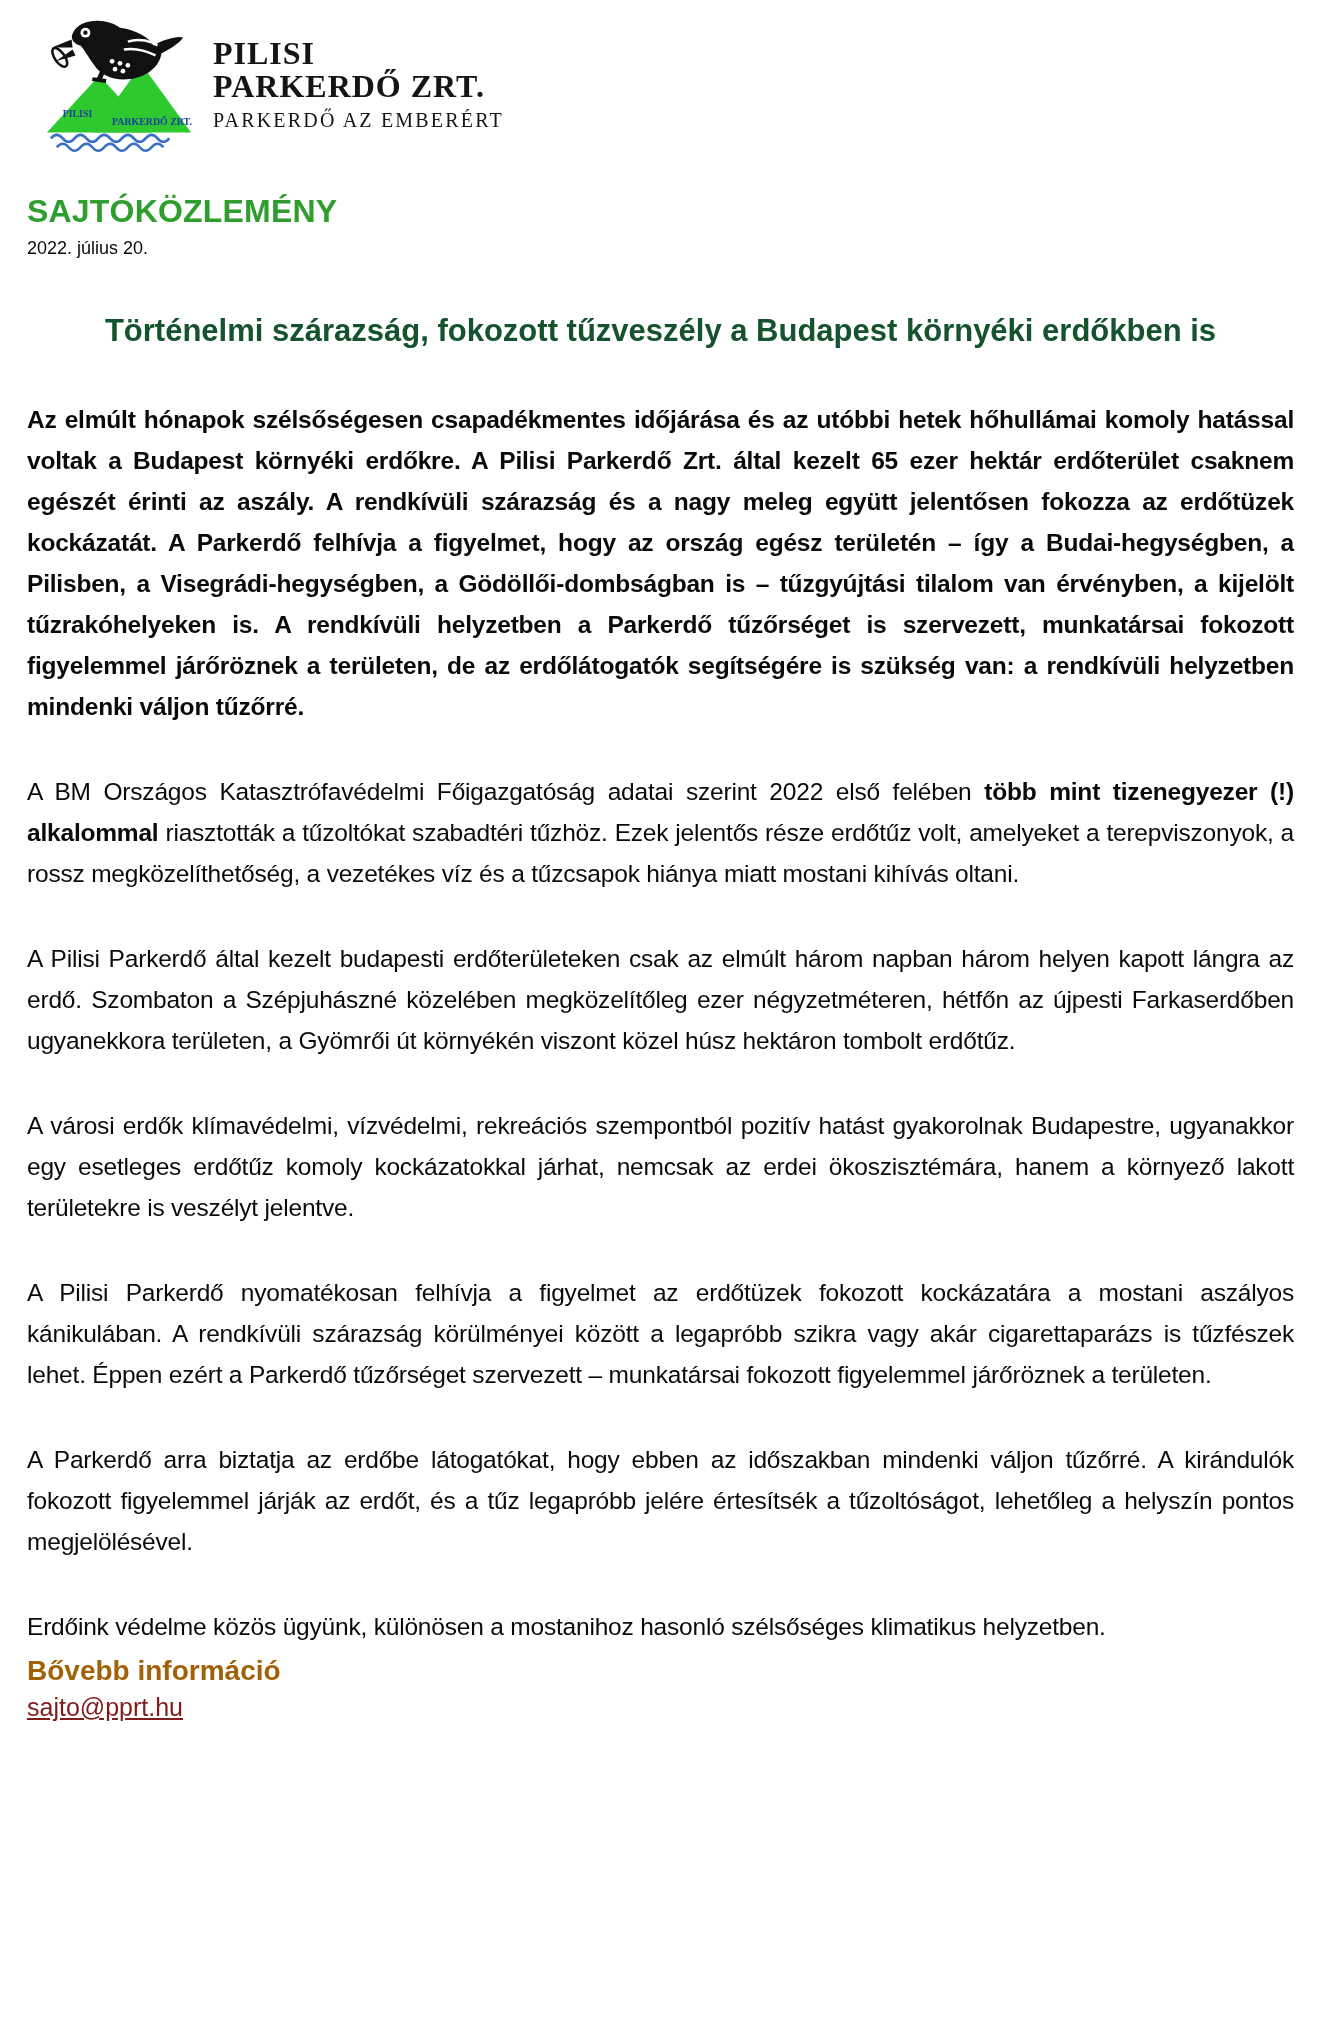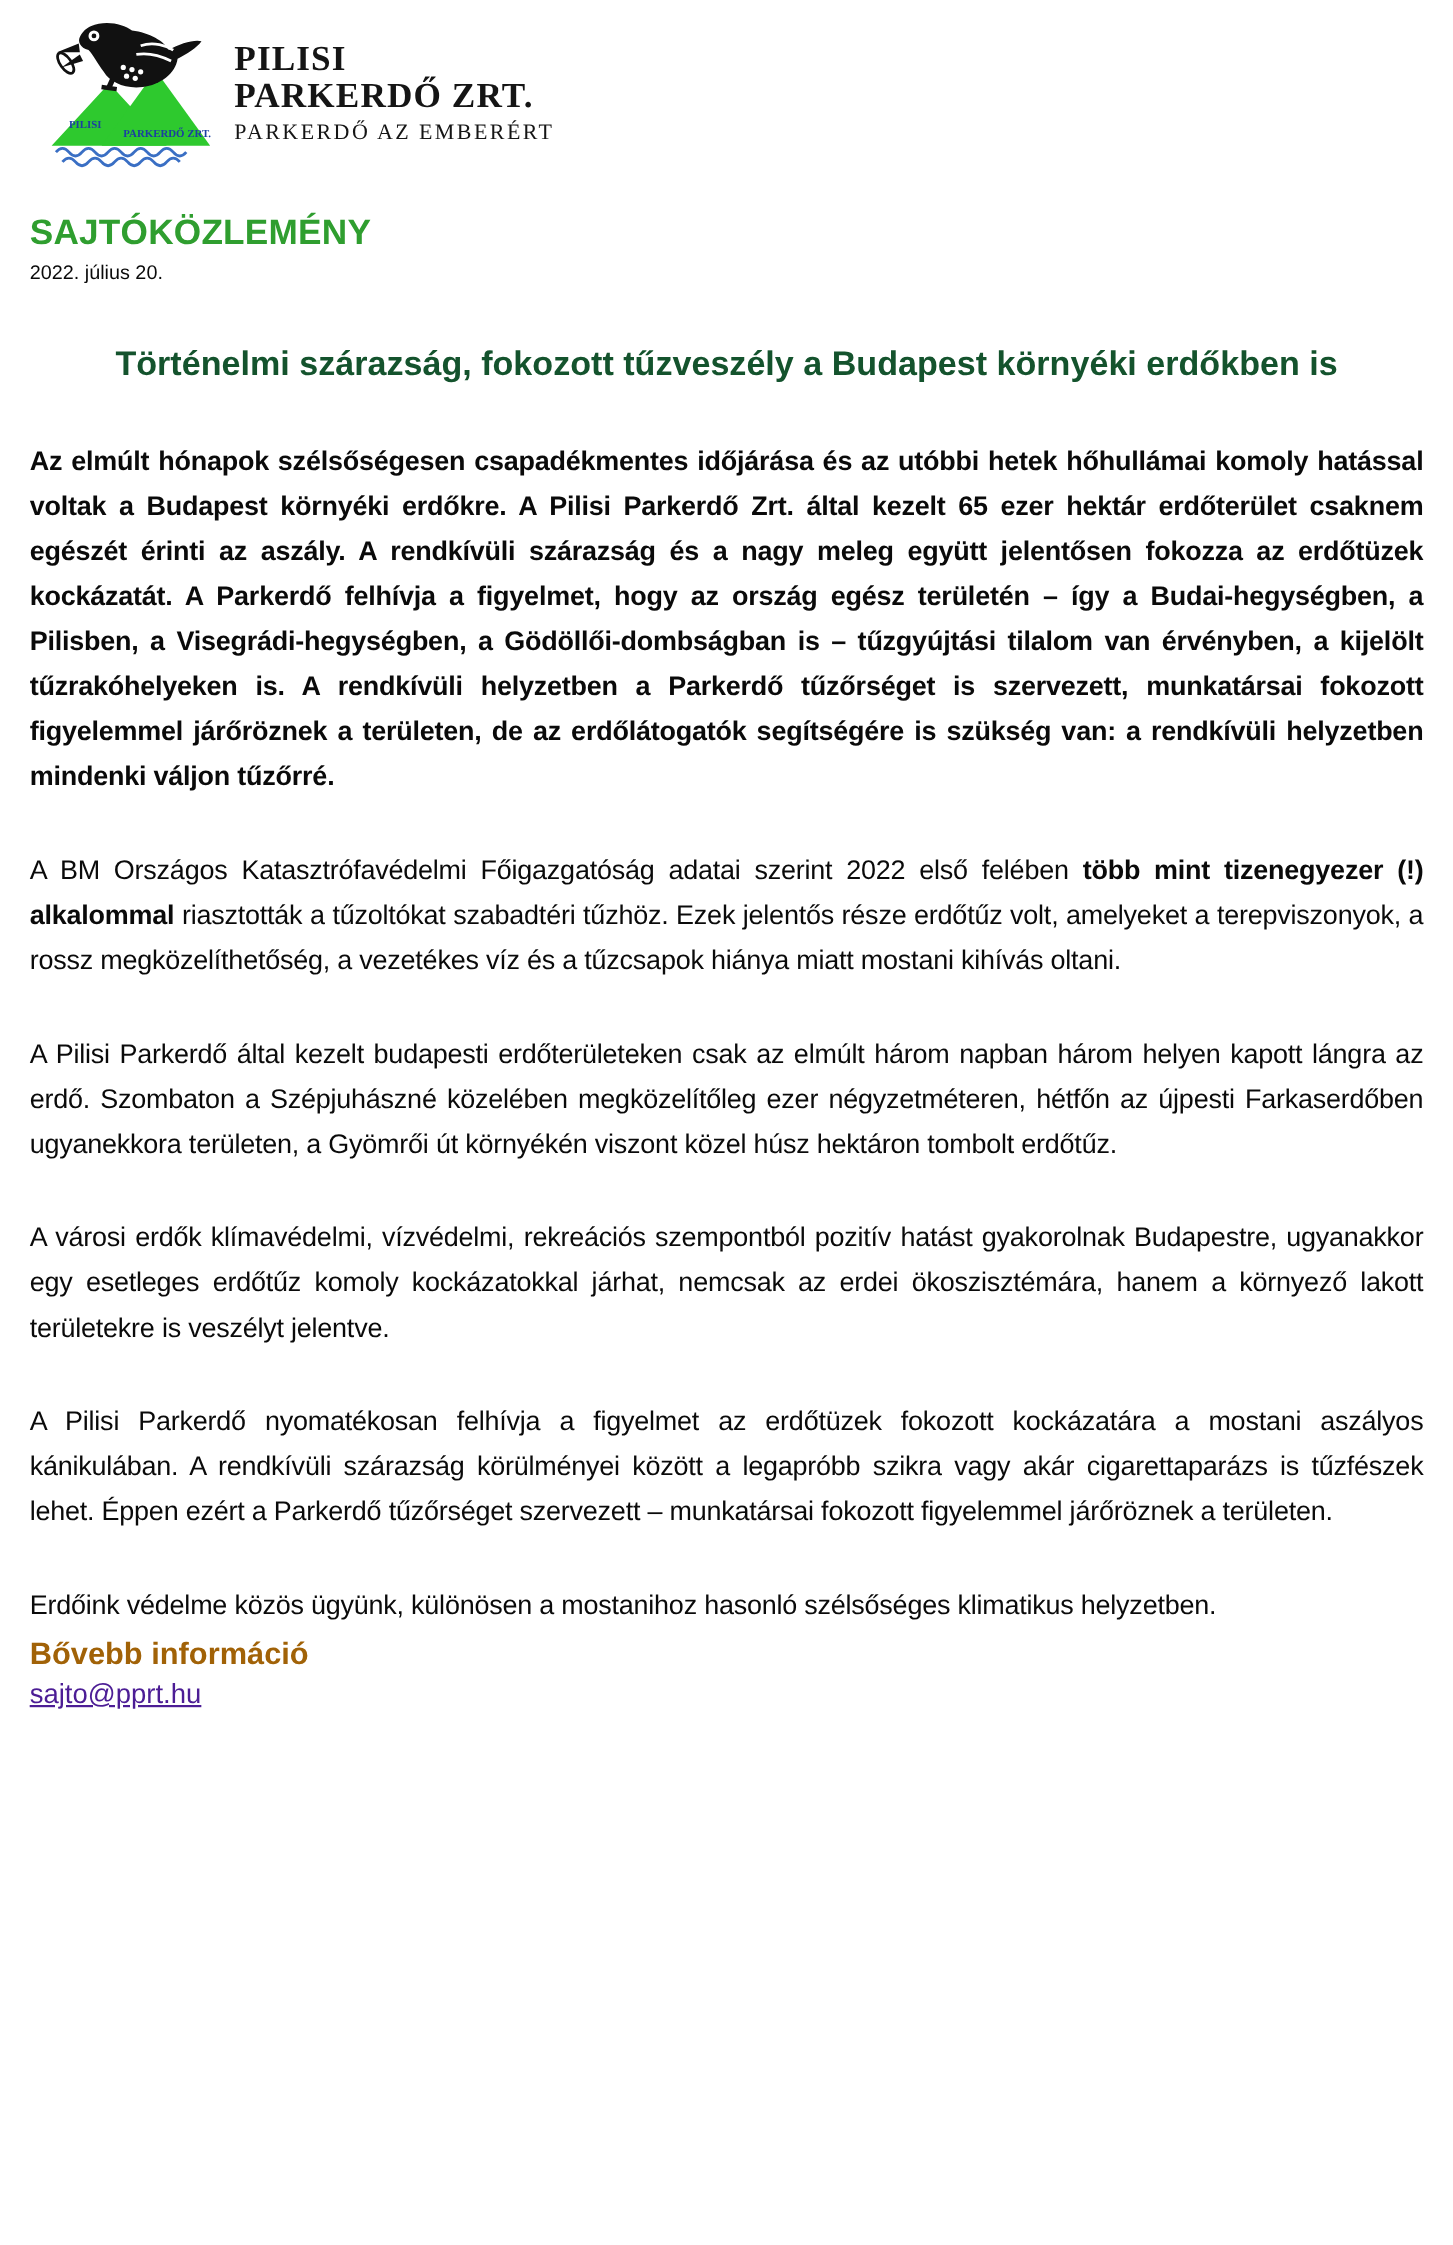--- a/index.html
+++ b/index.html
@@ -28,21 +28,21 @@
   
   .body-text p{
     font-size:24.5px;line-height:41px;letter-spacing:-0.2px;
     text-align:justify;margin:44px 0 0 0;
   }
   .body-text p.lead{font-weight:bold;margin-top:42px;}
   .body-text b{font-weight:bold;}
   
   .more-info{color:#a16207;font-size:28px;font-weight:bold;margin:8px 0 0 0;}
   .company{font-size:25px;line-height:40px;margin-top:8px;}
-  .email a{color:#4c1d95;font-size:25px;line-height:40px;}
+  .email a{color:#7f1d1d;font-size:25px;line-height:40px;}
 </style>
 </head>
 <body>
 
 <div class="page">
 
   <div class="logo-row">
     <svg class="logo-svg" width="158" height="142" viewBox="0 0 160 142">
 
       <g>
@@ -110,20 +110,21 @@
     <p class="lead">Az elmúlt hónapok szélsőségesen csapadékmentes időjárása és az utóbbi hetek hőhullámai komoly hatással voltak a Budapest környéki erdőkre. A Pilisi Parkerdő Zrt. által kezelt 65 ezer hektár erdőterület csaknem egészét érinti az aszály. A rendkívüli szárazság és a nagy meleg együtt jelentősen fokozza az erdőtüzek kockázatát. A Parkerdő felhívja a figyelmet, hogy az ország egész területén – így a Budai-hegységben, a Pilisben, a Visegrádi-hegységben, a Gödöllői-dombságban is – tűzgyújtási tilalom van érvényben, a kijelölt tűzrakóhelyeken is. A rendkívüli helyzetben a Parkerdő tűzőrséget is szervezett, munkatársai fokozott figyelemmel járőröznek a területen, de az erdőlátogatók segítségére is szükség van: a rendkívüli helyzetben mindenki váljon tűzőrré.</p>
 
     <p><span>A BM Országos Katasztrófavédelmi Főigazgatóság adatai szerint 2022 első felében </span><b>több mint tizenegyezer (!) alkalommal</b><span> riasztották a tűzoltókat szabadtéri tűzhöz. Ezek jelentős része erdőtűz volt, amelyeket a terepviszonyok, a rossz megközelíthetőség, a vezetékes víz és a tűzcsapok hiánya miatt mostani kihívás oltani.</span></p>
 
     <p>A Pilisi Parkerdő által kezelt budapesti erdőterületeken csak az elmúlt három napban három helyen kapott lángra az erdő. Szombaton a Szépjuhászné közelében megközelítőleg ezer négyzetméteren, hétfőn az újpesti Farkaserdőben ugyanekkora területen, a Gyömrői út környékén viszont közel húsz hektáron tombolt erdőtűz.</p>
 
     <p>A városi erdők klímavédelmi, vízvédelmi, rekreációs szempontból pozitív hatást gyakorolnak Budapestre, ugyanakkor egy esetleges erdőtűz komoly kockázatokkal járhat, nemcsak az erdei ökoszisztémára, hanem a környező lakott területekre is veszélyt jelentve.</p>
 
     <p>A Pilisi Parkerdő nyomatékosan felhívja a figyelmet az erdőtüzek fokozott kockázatára a mostani aszályos kánikulában. A rendkívüli szárazság körülményei között a legapróbb szikra vagy akár cigarettaparázs is tűzfészek lehet. Éppen ezért a Parkerdő tűzőrséget szervezett – munkatársai fokozott figyelemmel járőröznek a területen.</p>
 
+    <p>A Parkerdő arra biztatja az erdőbe látogatókat, hogy ebben az időszakban mindenki váljon tűzőrré. A kirándulók fokozott figyelemmel járják az erdőt, és a tűz legapróbb jelére értesítsék a tűzoltóságot, lehetőleg a helyszín pontos megjelölésével.</p>
 
     <p>Erdőink védelme közös ügyünk, különösen a mostanihoz hasonló szélsőséges klimatikus helyzetben.</p>
   </div>
 
   <div class="more-info">Bővebb információ</div>
   <div class="email">
     <a href="#">sajto@pprt.hu</a>
   </div>
 
 </div>

